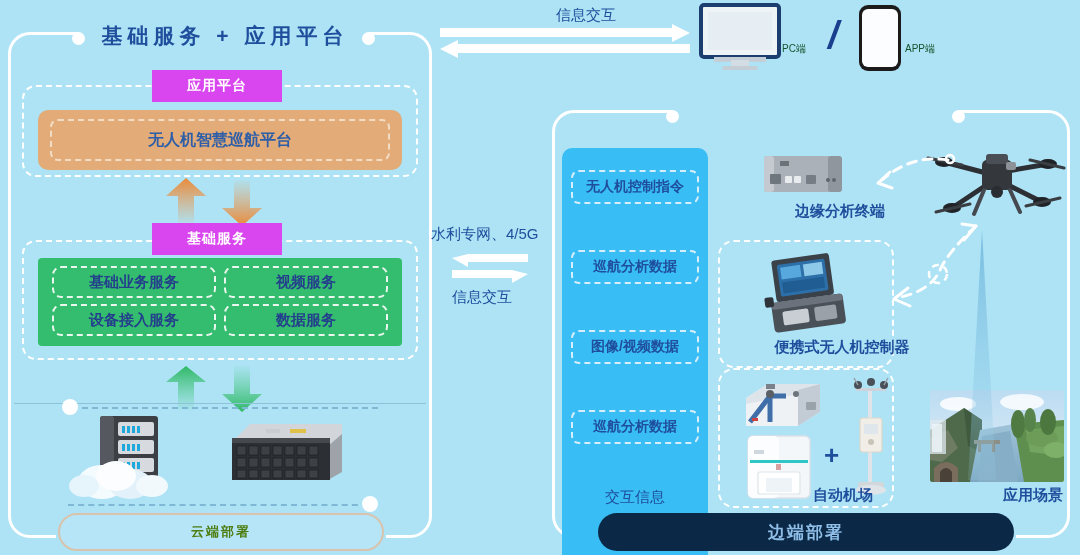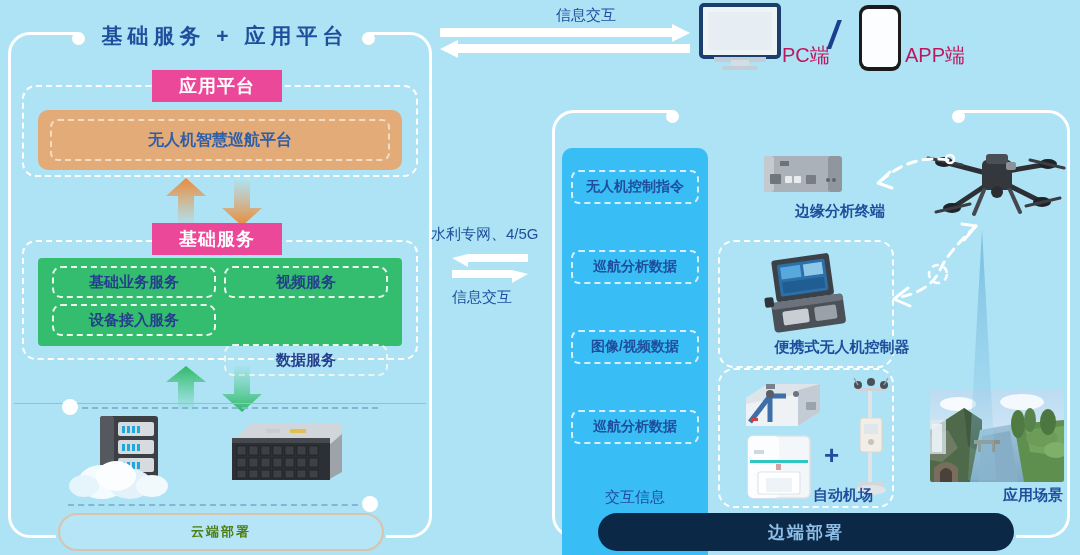--- a/index.html
+++ b/index.html
@@ -39,23 +39,23 @@
     color: #1f4e9c;
     font-weight: bold;
     font-size: 21px;
     letter-spacing: 5px;
     white-space: nowrap;
   }
 
   
   .chip-navy {
     position: absolute;
-    background: #ec4899;
+    background: #d946ef;
     color: #ffffff;
-    font-size: 18px;
+    font-size: 14px;
     font-weight: bold;
     display: flex; align-items: center; justify-content: center;
     letter-spacing: 1px;
     z-index: 5;
   }
 
   
   .dashed-box {
     position: absolute;
     border: 2px dashed #ffffff;
@@ -170,22 +170,22 @@
 
   .dash-round {
     position: absolute;
     border: 2px dashed #ffffff;
     border-radius: 16px;
   }
 
   
   .small-blue {
     position: absolute;
-    color: #be185d;
-    font-size: 20px;
+    color: #14532d;
+    font-size: 10px;
     white-space: nowrap;
   }
   .slash {
     position: absolute;
     color: #1a3f8f;
     font-size: 38px;
     font-weight: bold;
     font-style: italic;
   }
   .plus-sign {
@@ -236,21 +236,21 @@
     </svg>
   </div>
 
   <div class="dashed-box" style="left:22px; top:240px; width:396px; height:120px;"></div>
   <div class="chip-navy" style="left:152px; top:223px; width:130px; height:32px;">基础服务</div>
 
   <div class="green-block" style="left:38px; top:258px; width:364px; height:88px;">
     <div class="green-cell" style="left:14px; top:8px; width:164px; height:32px;">基础业务服务</div>
     <div class="green-cell" style="left:186px; top:8px; width:164px; height:32px;">视频服务</div>
     <div class="green-cell" style="left:14px; top:46px; width:164px; height:32px;">设备接入服务</div>
-    <div class="green-cell" style="left:186px; top:46px; width:164px; height:32px;margin-top:40px;">数据服务</div>
+    <div class="green-cell" style="left:186px; top:46px; width:164px; height:32px;">数据服务</div>
   </div>
 
   <div class="arrow-wrap" style="left:160px; top:366px;">
     <svg width="120" height="46" viewBox="0 0 120 46">
       <defs>
         <linearGradient id="gg-up" x1="0" y1="1" x2="0" y2="0">
           <stop offset="0%" stop-color="#4ccb83" stop-opacity="0.05"></stop>
           <stop offset="100%" stop-color="#2fb866" stop-opacity="1"></stop>
         </linearGradient>
         <linearGradient id="gg-dn" x1="0" y1="0" x2="0" y2="1">

